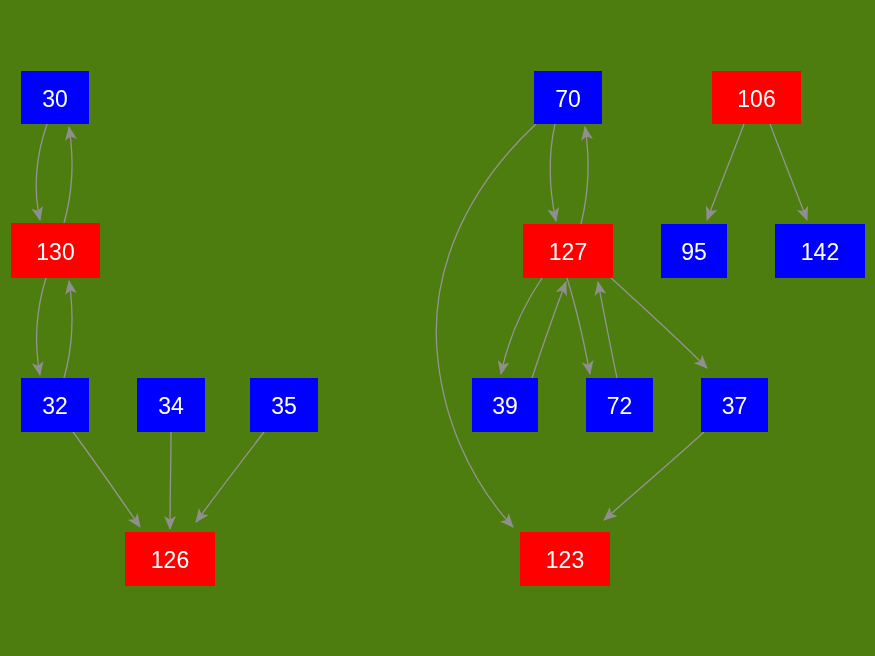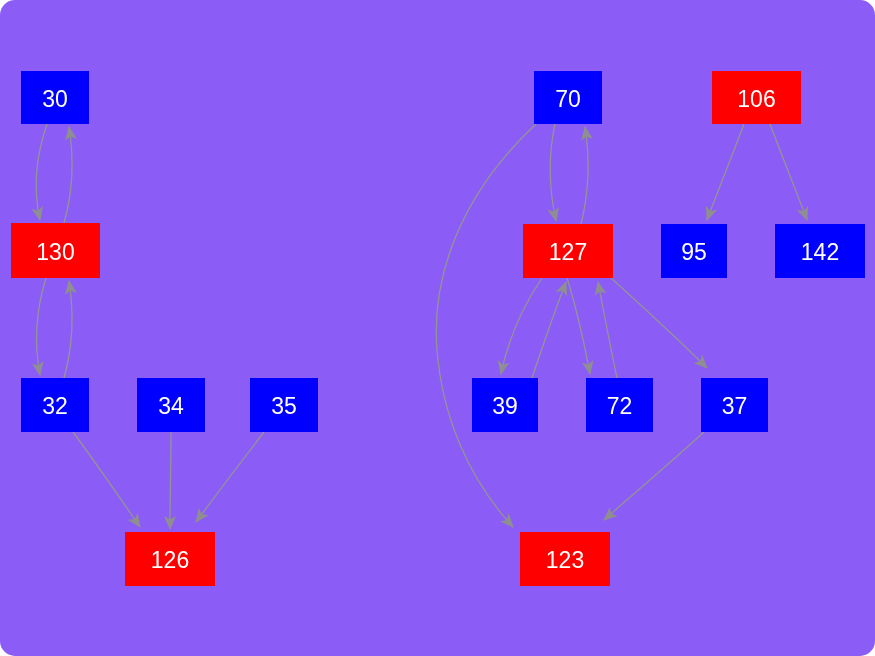--- a/index.html
+++ b/index.html
@@ -5,23 +5,22 @@
   html, body {
     margin: 0;
     padding: 0;
     background: #ffffff;
     font-family: "Liberation Sans", sans-serif;
   }
   .canvas {
     position: relative;
     width: 875px;
     height: 656px;
-    background: #8b5cf6;
+    background: #4d7c0f;
     overflow: hidden;
-    border-radius: 15px;
   }
   svg.graph {
     display: block;
     width: 875px;
     height: 656px;
   }
   path.edge {
     fill: none;
     stroke-width: 1.3px;
   }

